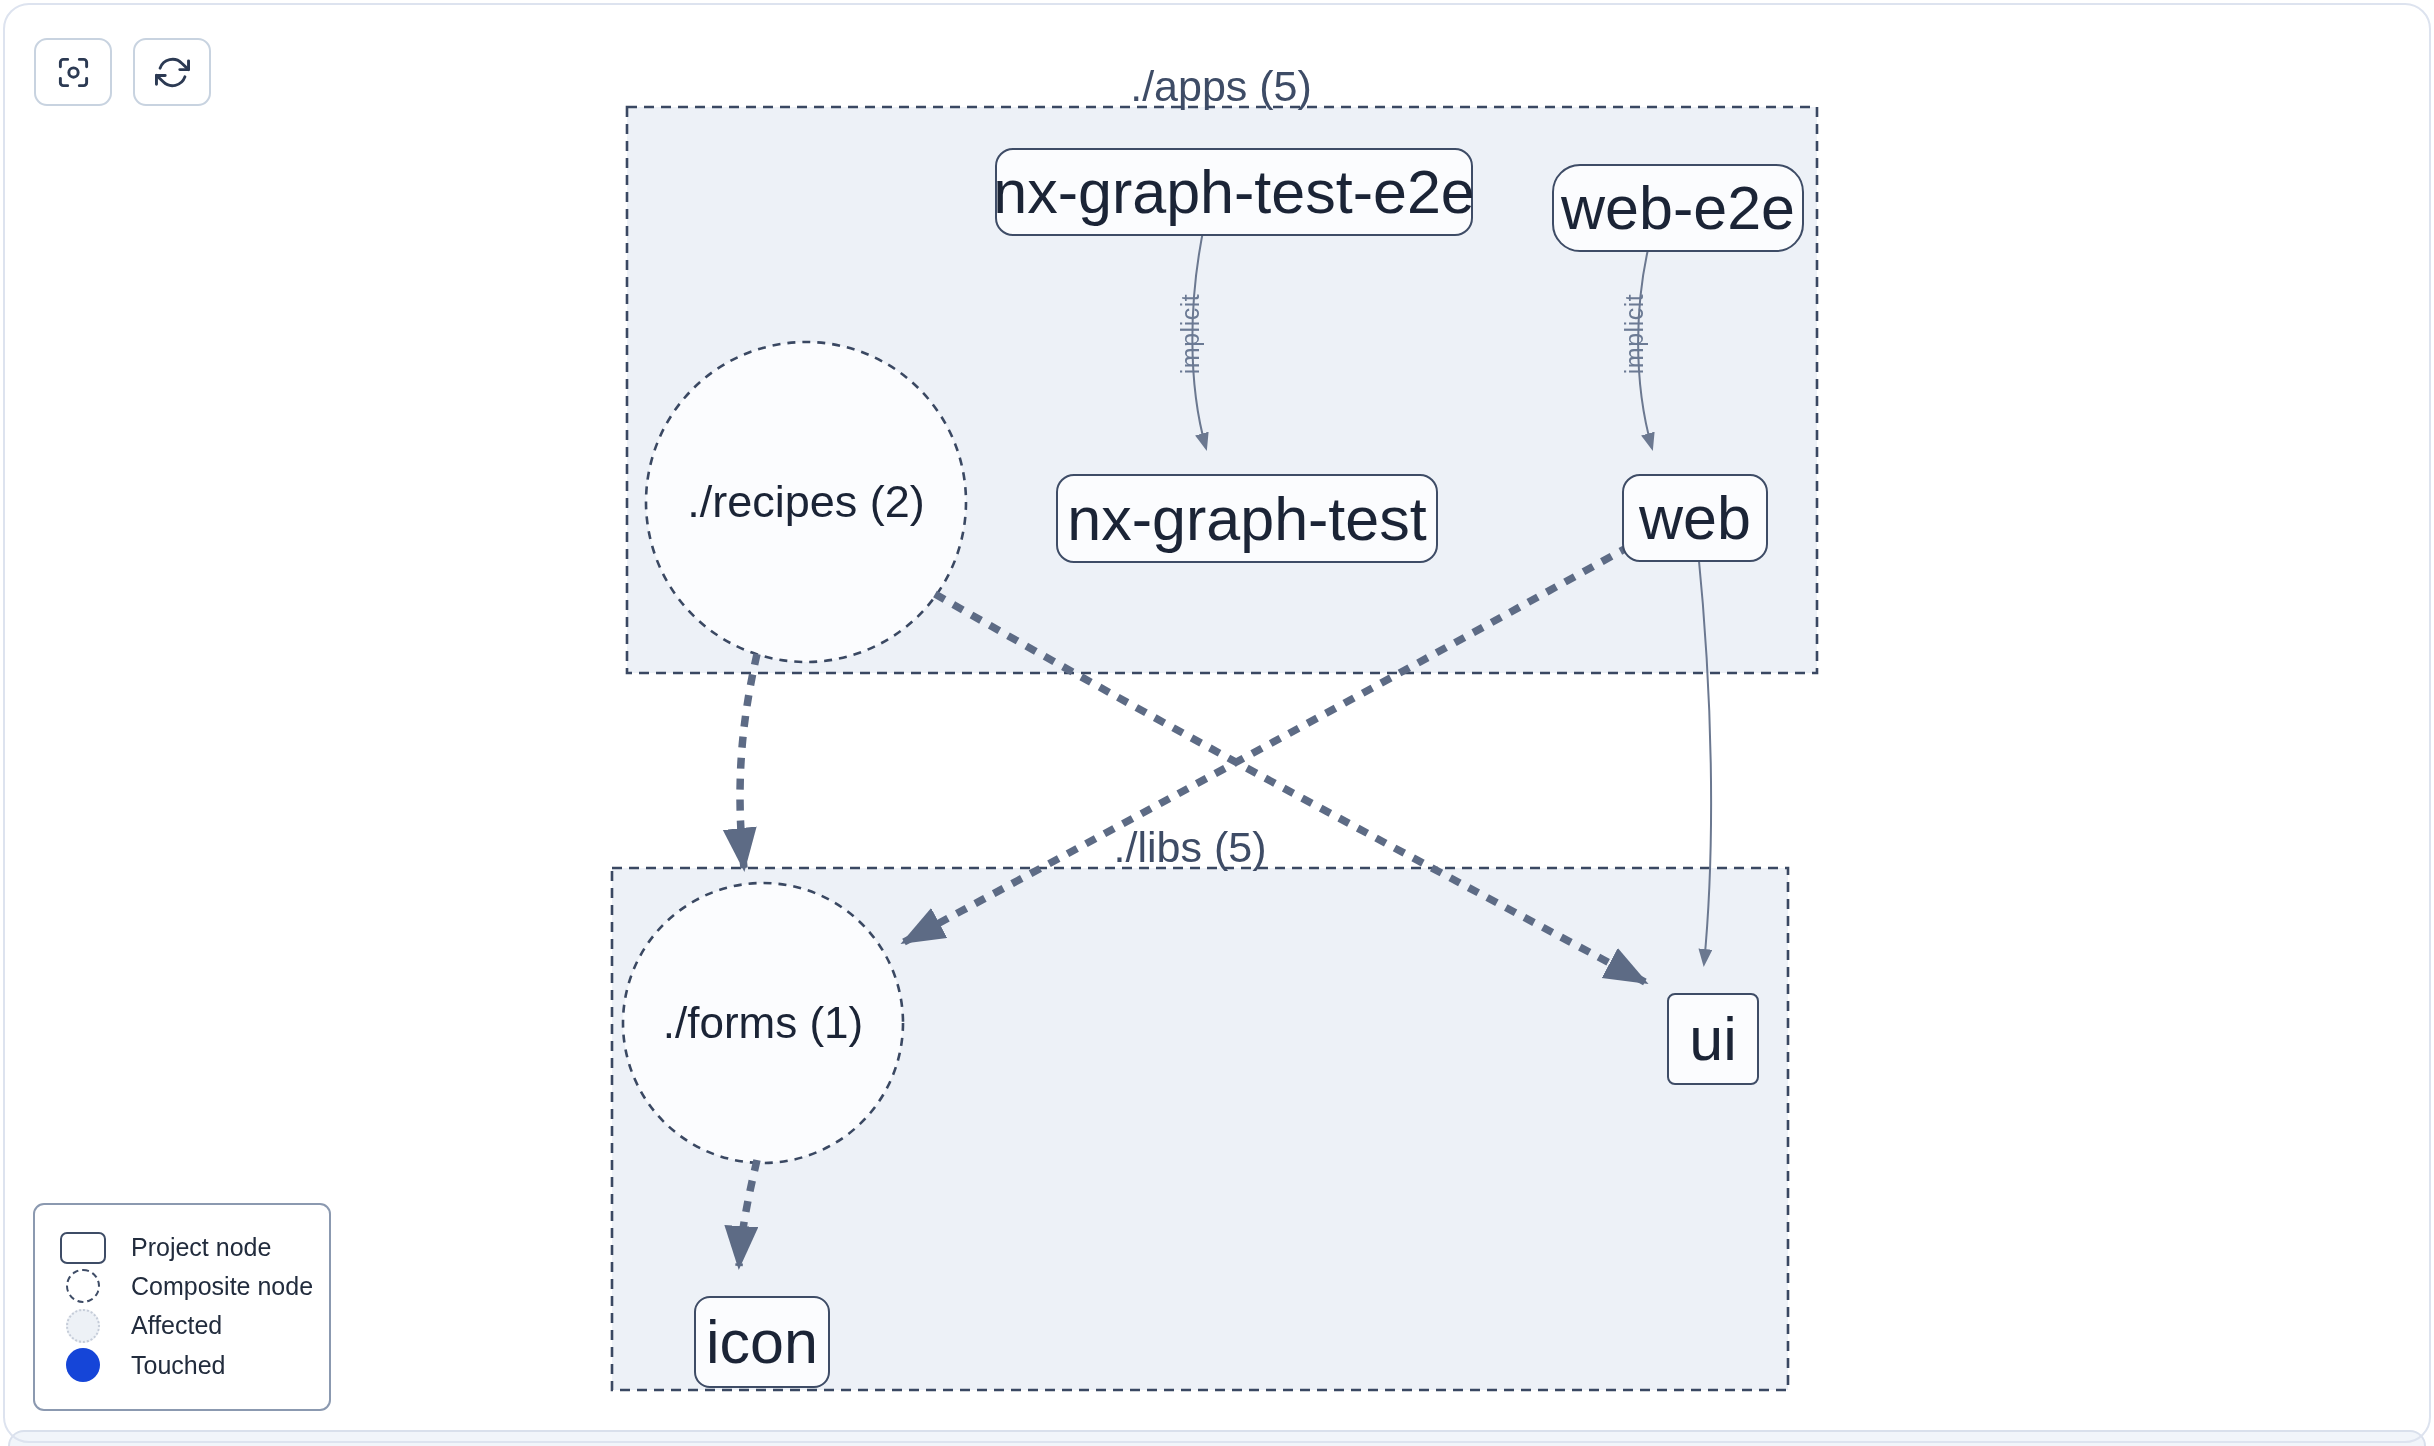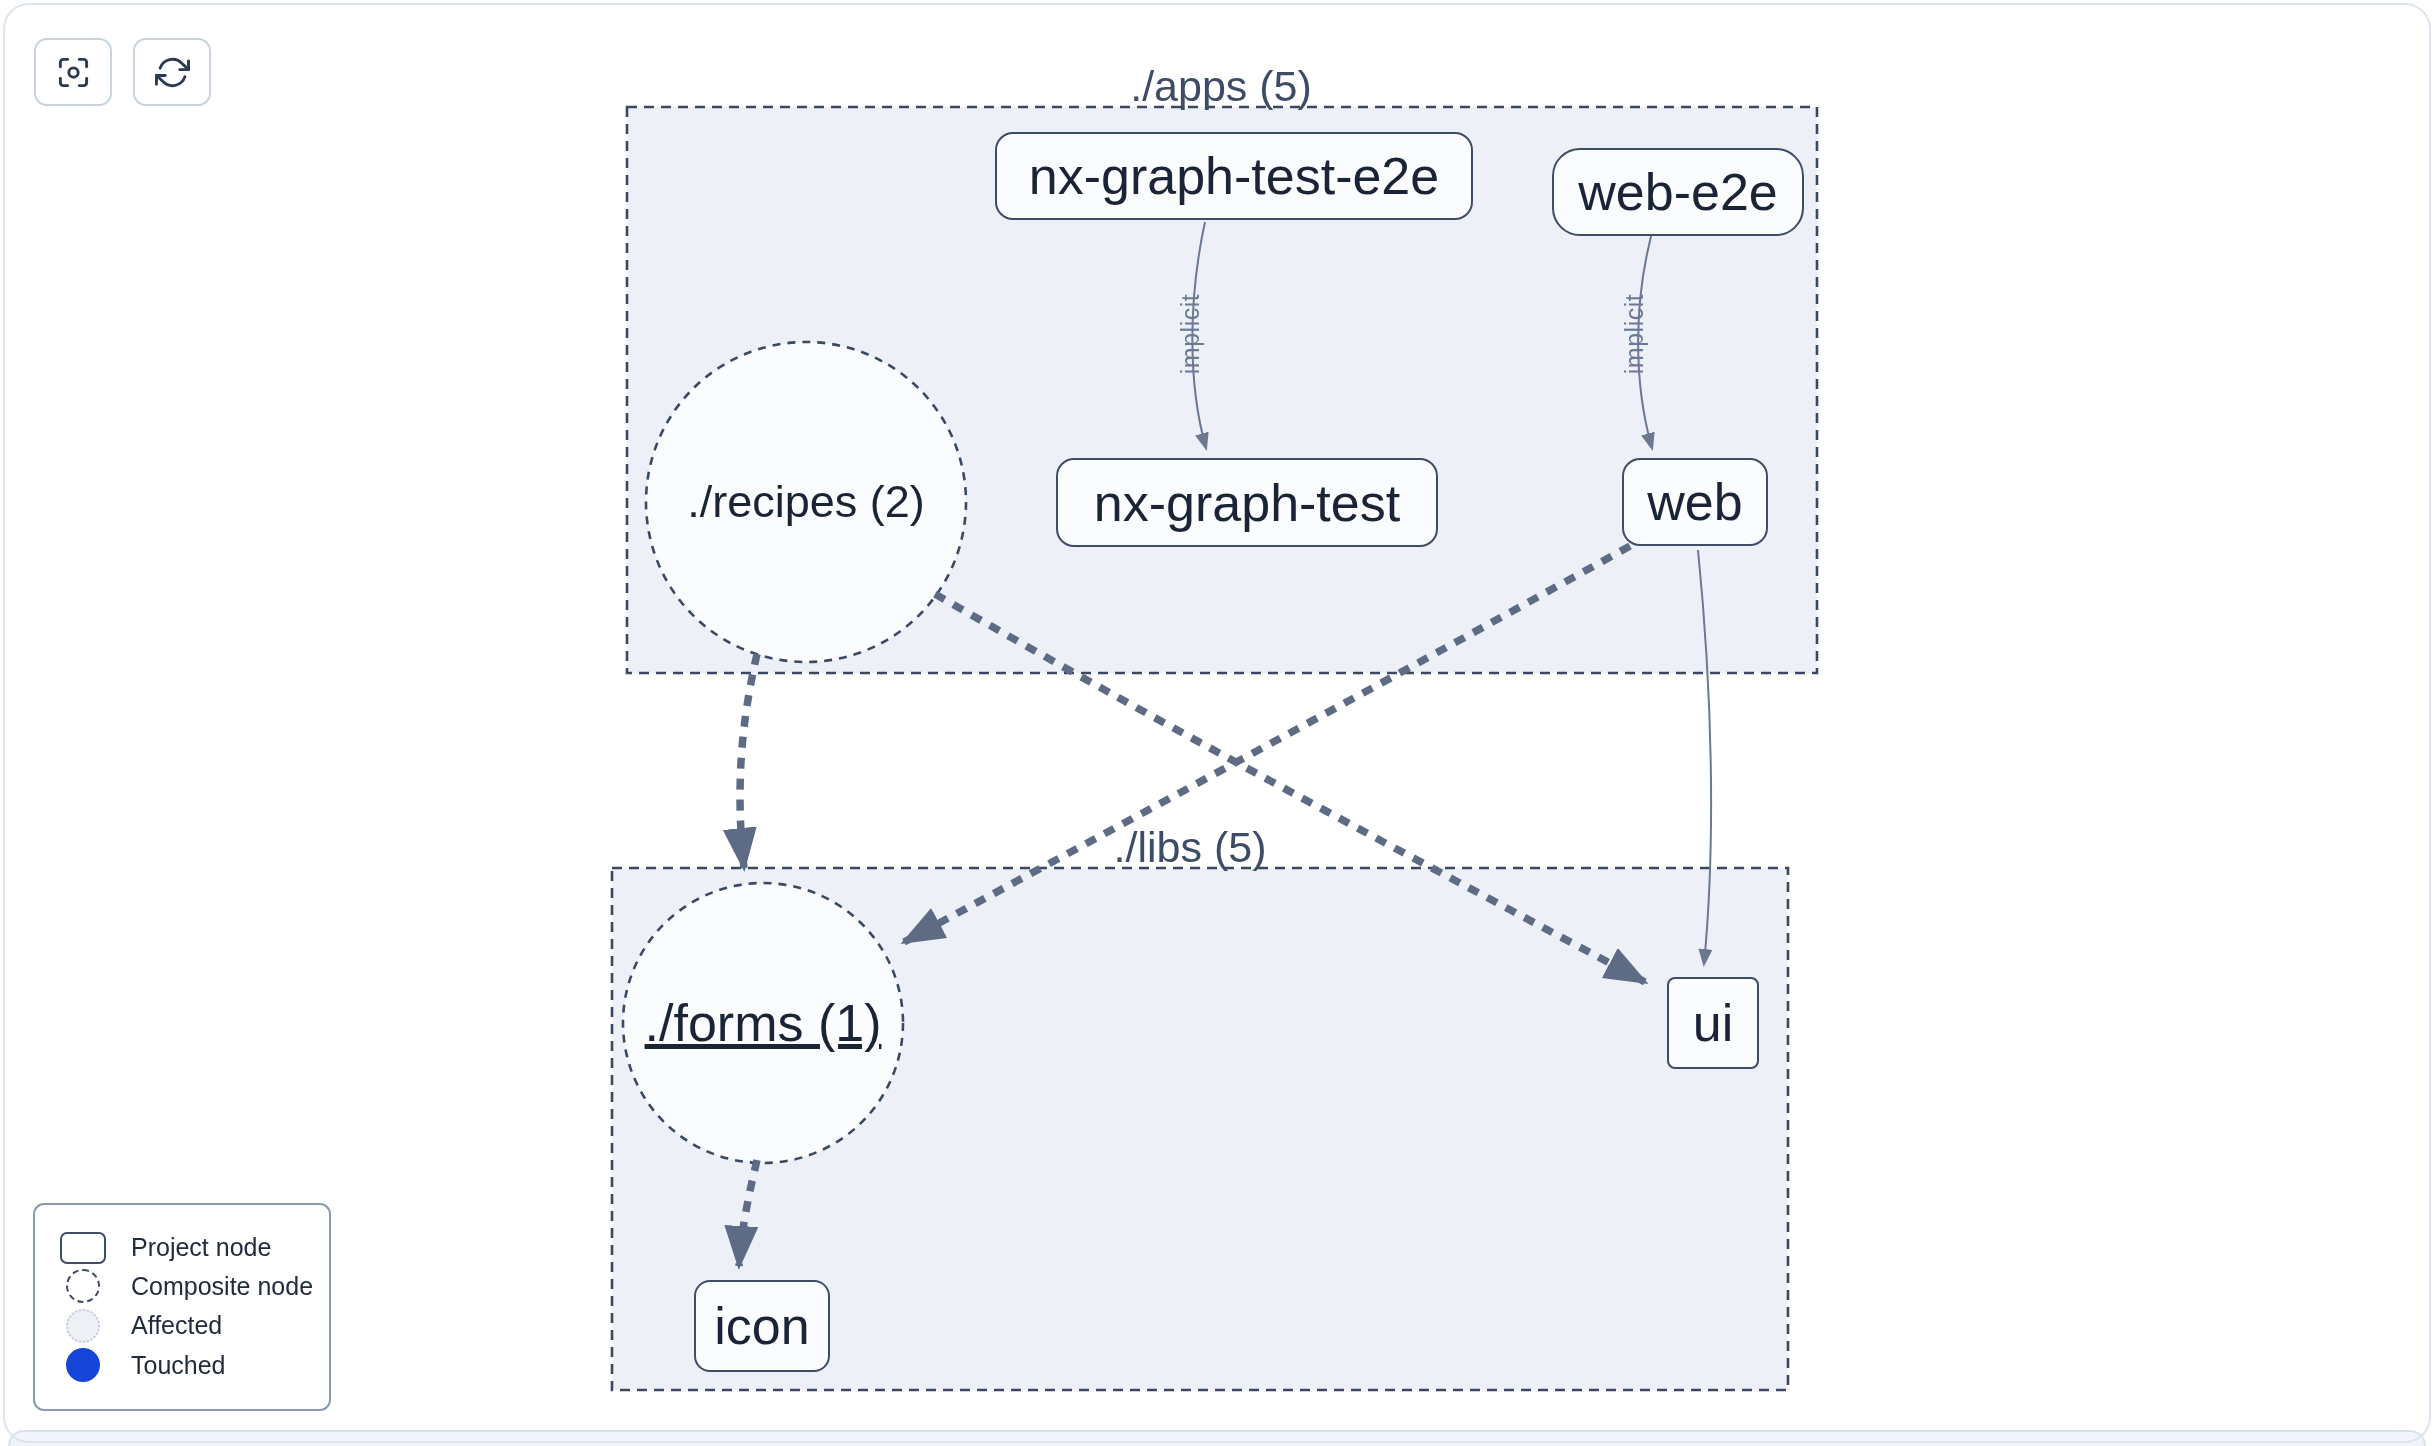--- a/index.html
+++ b/index.html
@@ -18,22 +18,23 @@
     position:absolute;transform:translate(-50%,-100%);z-index:5;
     font-size:43px;color:var(--cluster_label,#3e4c66);white-space:nowrap;line-height:1.05;
   }
   .composite-label{
     position:absolute;transform:translate(-50%,-50%);z-index:5;
     font-size:45px;color:var(--node_text,#1b2436);white-space:nowrap;
   }
   .node{
     position:absolute;z-index:6;display:flex;align-items:center;justify-content:center;
     background:var(--node_fill,#fbfcfe);border:2.2px solid var(--node_stroke,#3e4c66);
-    border-radius:18px;color:var(--node_text,#1b2436);font-size:52px;white-space:nowrap;
+    border-radius:18px;color:var(--node_text,#1b2436);font-size:61px;white-space:nowrap;
     box-sizing:border-box;
+    margin-top:16px;
   }
   .edge-label{
     position:absolute;transform:translate(-50%,-50%) rotate(-90deg);z-index:4;
     font-size:25px;color:var(--edge_label,#6b7a94);white-space:nowrap;letter-spacing:.5px;
   }
 
   .toolbar{position:absolute;left:34px;top:38px;display:flex;gap:21px;z-index:20;}
   .tool-btn{
     width:78px;height:68px;background:#fff;border:2px solid var(--button_border,#c8d3e0);
     border-radius:13px;display:flex;align-items:center;justify-content:center;cursor:pointer;
@@ -90,21 +91,21 @@
     <path d="M757,654 C742,720 735,784 744,868" stroke="var(--edge_thick,#5d6b85)" stroke-width="7.5" stroke-dasharray="11 10" fill="none" marker-end="url(#arrow-big)"></path>
     <path d="M935,594 C1180,735 1425,864 1645,982" stroke="var(--edge_thick,#5d6b85)" stroke-width="7.5" stroke-dasharray="11 10" fill="none" marker-end="url(#arrow-big)"></path>
     <path d="M1630,546 C1385,682 1145,812 904,942" stroke="var(--edge_thick,#5d6b85)" stroke-width="7.5" stroke-dasharray="11 10" fill="none" marker-end="url(#arrow-big)"></path>
     <path d="M757,1160 C748,1198 741,1232 739,1266" stroke="var(--edge_thick,#5d6b85)" stroke-width="7.5" stroke-dasharray="11 10" fill="none" marker-end="url(#arrow-big)"></path>
   </svg>
 
   <div class="cluster-label" style="left:1221px;top:109px;">./apps (5)</div>
   <div class="cluster-label" style="left:1190px;top:870px;">./libs (5)</div>
 
   <div class="composite-label" style="left:806px;top:502px;">./recipes (2)</div>
-  <div class="composite-label" style="left:763px;top:1023px;font-size:52px;text-decoration:underline;">./forms (1)</div>
+  <div class="composite-label" style="left:763px;top:1023px;font-size:44px;">./forms (1)</div>
 
   <div class="edge-label" style="left:1190px;top:334px;">implicit</div>
   <div class="edge-label" style="left:1634px;top:334px;">implicit</div>
 
   <div class="node" style="left:995px;top:132px;width:478px;height:88px;">nx-graph-test-e2e</div>
   <div class="node" style="left:1552px;top:148px;width:252px;height:88px;border-radius:28px;">web-e2e</div>
   <div class="node" style="left:1056px;top:458px;width:382px;height:89px;">nx-graph-test</div>
   <div class="node" style="left:1622px;top:458px;width:146px;height:88px;">web</div>
   <div class="node" style="left:1667px;top:977px;width:92px;height:92px;border-radius:8px;">ui</div>
   <div class="node" style="left:694px;top:1280px;width:136px;height:92px;border-radius:16px;">icon</div>

